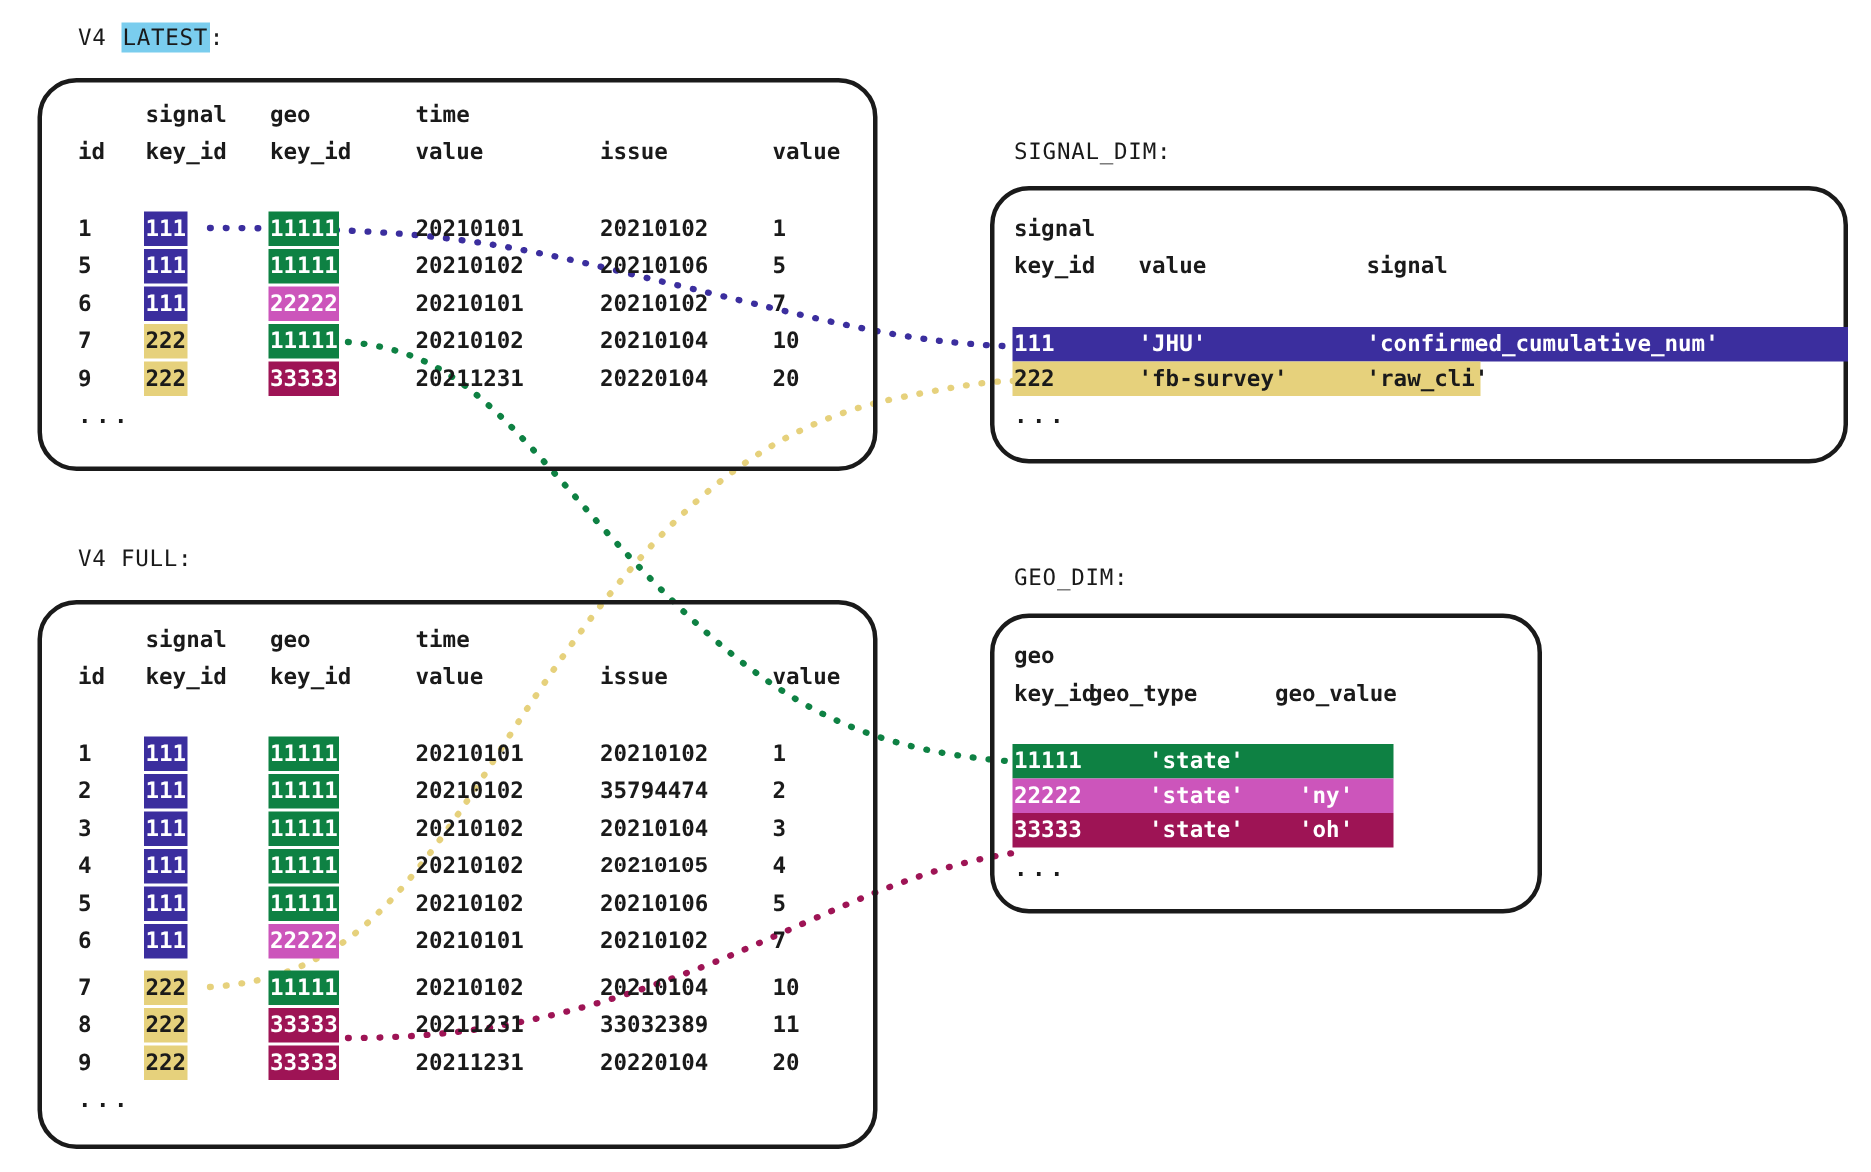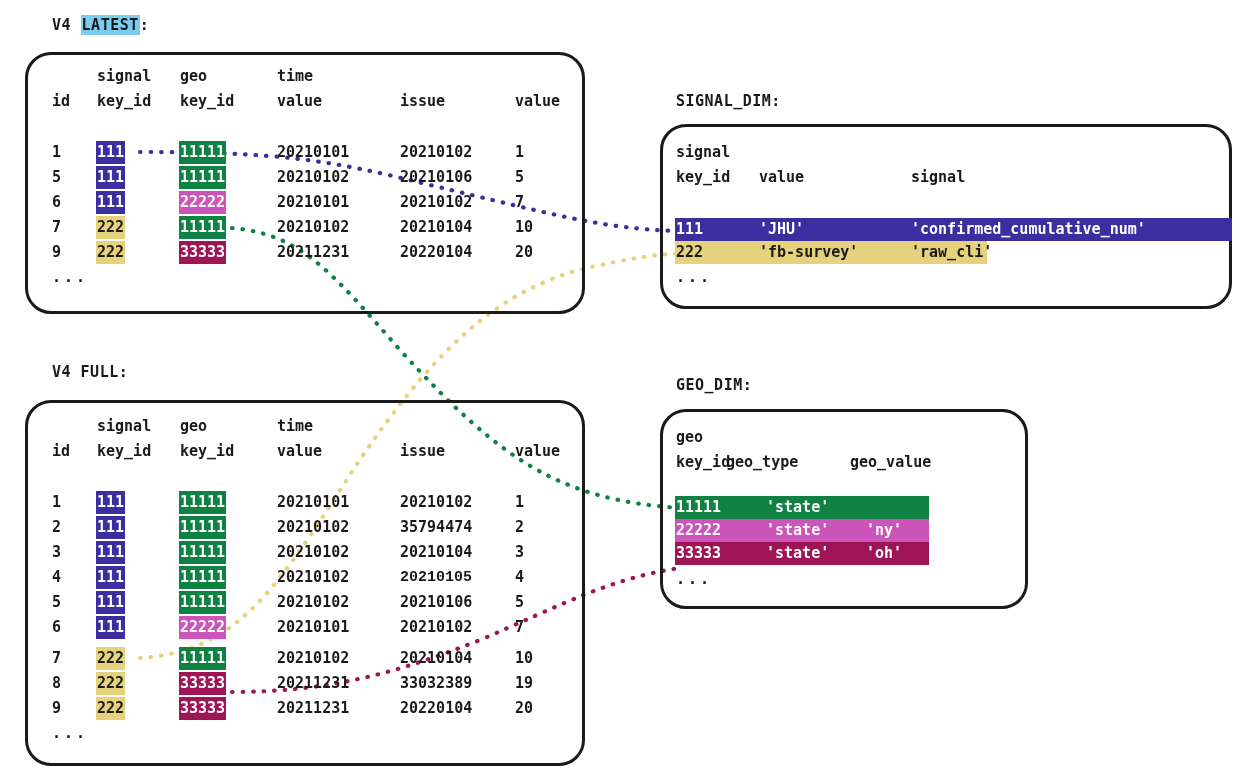--- a/index.html
+++ b/index.html
@@ -32,21 +32,21 @@
     border: 3px solid #1a1a1a;
     border-radius: 26px;
     background: transparent;
     z-index: 2;
   }
 
   .box-title {
     position: absolute;
     font-family: "DejaVu Sans Mono", "Liberation Mono", monospace;
     font-size: 15px;
-    font-weight: bold;
+    font-weight: normal;
     letter-spacing: 0.5px;
     color: #1a1a1a;
     white-space: pre;
     z-index: 3;
   }
   .hl-cyan {
     background: #7ACDEE;
     padding: 1px 1px;
   }
   .cell {
@@ -216,21 +216,21 @@
 <div class="chip c-green" style="left:179px; top:647px;">11111</div>
 <div class="cell" style="left:277px; top:646px;">20210102</div>
 <div class="cell" style="left:400px; top:646px;">20210104</div>
 <div class="cell" style="left:515px; top:646px;">10</div>
 
 <div class="cell" style="left:52px; top:671px;">8</div>
 <div class="chip c-yellow" style="left:96px; top:672px;">222</div>
 <div class="chip c-maroon" style="left:179px; top:672px;">33333</div>
 <div class="cell" style="left:277px; top:671px;">20211231</div>
 <div class="cell" style="left:400px; top:671px;">33032389</div>
-<div class="cell" style="left:515px; top:671px;">19</div>
+<div class="cell" style="left:515px; top:671px;">11</div>
 
 <div class="cell" style="left:52px; top:696px;">9</div>
 <div class="chip c-yellow" style="left:96px; top:697px;">222</div>
 <div class="chip c-maroon" style="left:179px; top:697px;">33333</div>
 <div class="cell" style="left:277px; top:696px;">20211231</div>
 <div class="cell" style="left:400px; top:696px;">20220104</div>
 <div class="cell" style="left:515px; top:696px;">20</div>
 
 <div class="dots" style="left:52px; top:724px;">...</div>
 

